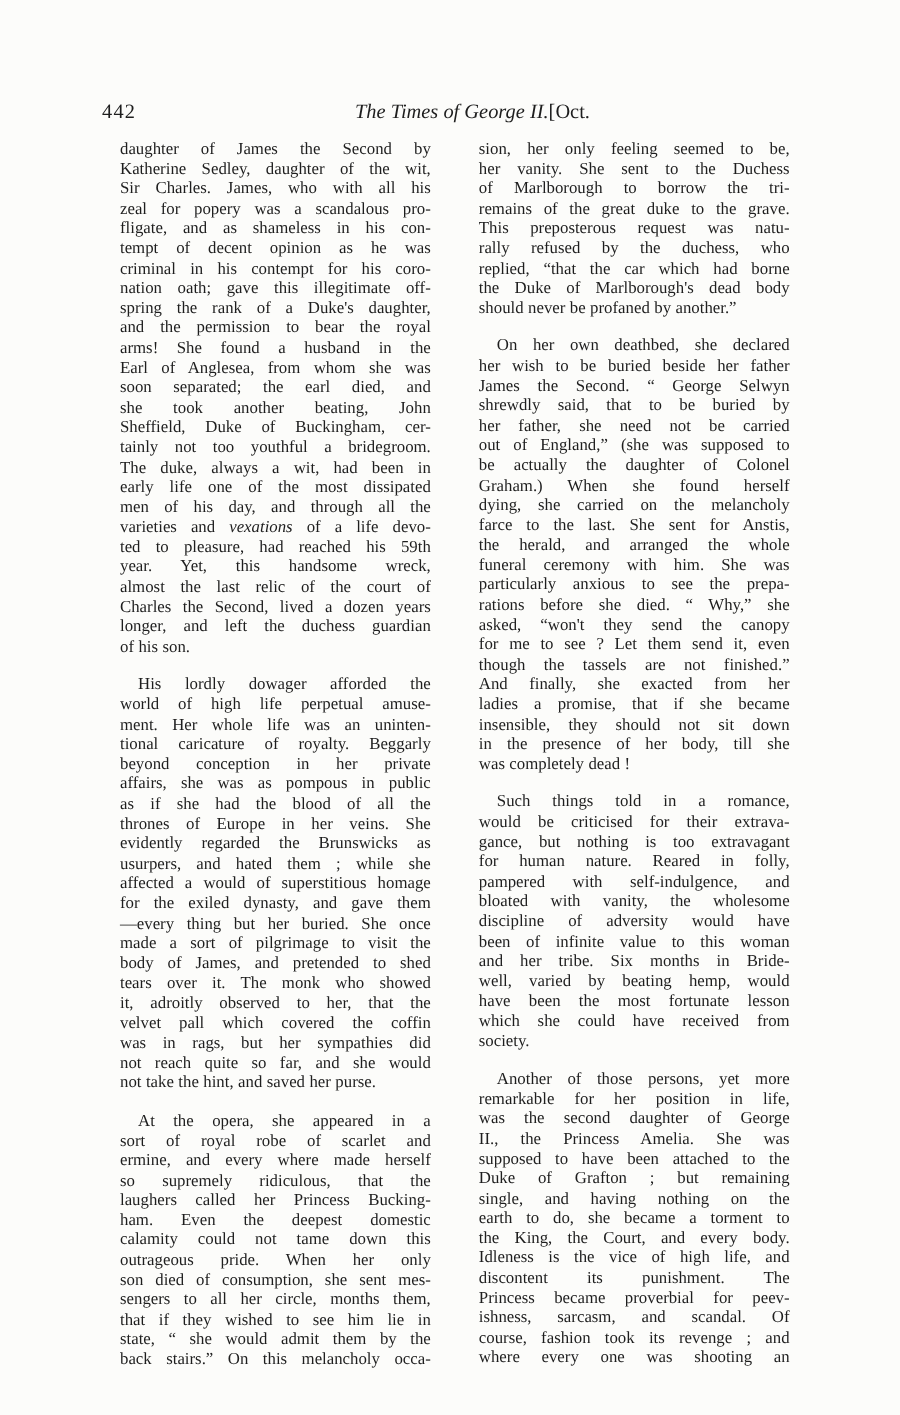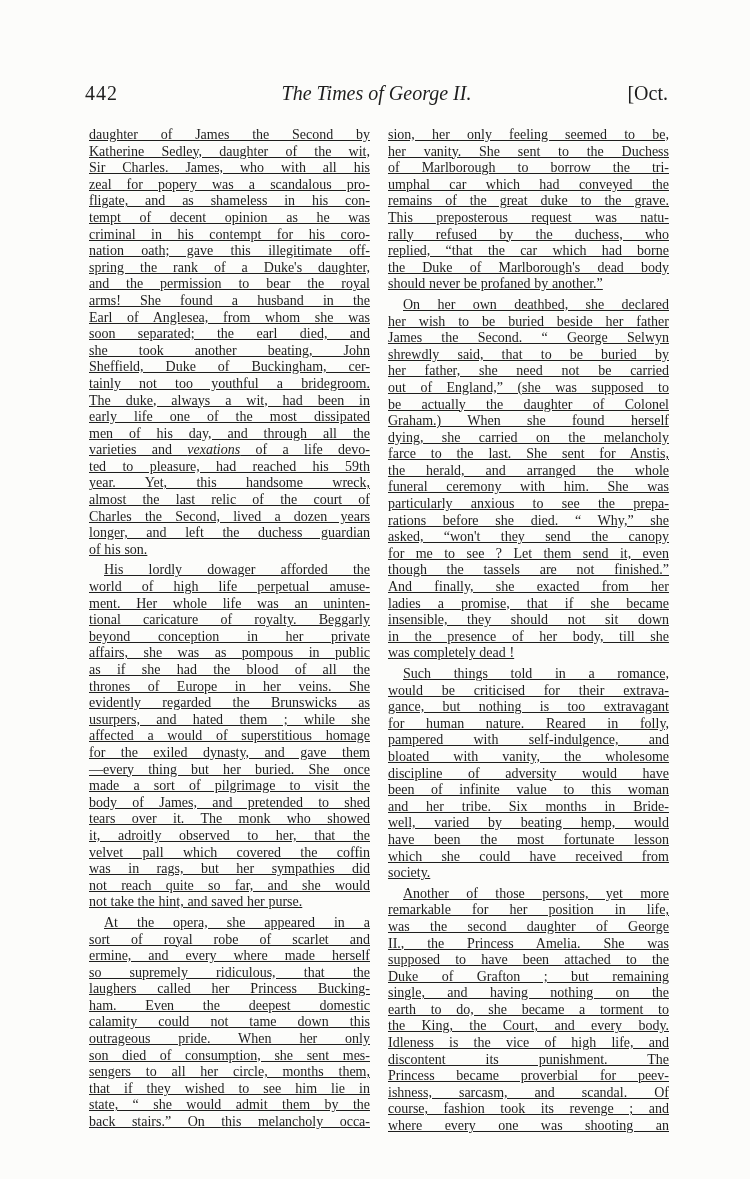--- a/index.html
+++ b/index.html
@@ -15,36 +15,36 @@
   .page {
     box-sizing: border-box;
     width: 750px;
     height: 1179px;
     padding: 84px 82px 0 85px;
   }
   .running-head {
     display: grid;
     grid-template-columns: 1fr auto 1fr;
     align-items: baseline;
-    font-size: 20px;
+    font-size: 17px;
     line-height: 18px;
-    margin-bottom: 21px;
+    margin-bottom: 0;
   }
   .page-number { text-align: left; letter-spacing: 1px; }
   .head-title { font-style: italic; }
-  .date-mark { text-align: right; }
+  .date-mark { text-align: left; }
   .columns {
     display: flex;
     gap: 10px;
   }
   .column {
     width: 289px;
     flex: 0 0 289px;
   }
-  .paragraph { margin: 4px; text-decoration: underline; }
+  .paragraph { margin: 15px; }
   .paragraph.indent .line:first-child { text-indent: 15px; }
   .line {
     font-size: 14px;
     line-height: 16.6px;
     white-space: normal;
     text-align: justify;
     text-align-last: justify;
     word-spacing: 0.2px;
   }
   .line.lastline {
@@ -127,21 +127,20 @@
           <div class="line">that if they wished to see him lie in</div>
           <div class="line">state, “ she would admit them by the</div>
           <div class="line">back stairs.”  On this melancholy occa-</div>
         </div>
       </div>
     <div class="column">
         <div class="paragraph">
           <div class="line">sion, her only feeling seemed to be,</div>
           <div class="line">her vanity.  She sent to the Duchess</div>
           <div class="line">of Marlborough to borrow the tri-</div>
-          <div class="line">umphal car which had conveyed the</div>
           <div class="line">remains of the great duke to the grave.</div>
           <div class="line">This preposterous request was natu-</div>
           <div class="line">rally refused by the duchess, who</div>
           <div class="line">replied, “that the car which had borne</div>
           <div class="line">the Duke of Marlborough's dead body</div>
           <div class="line lastline">should never be profaned by another.”</div>
         </div>
         <div class="paragraph indent">
           <div class="line">On her own deathbed, she declared</div>
           <div class="line">her wish to be buried beside her father</div>

